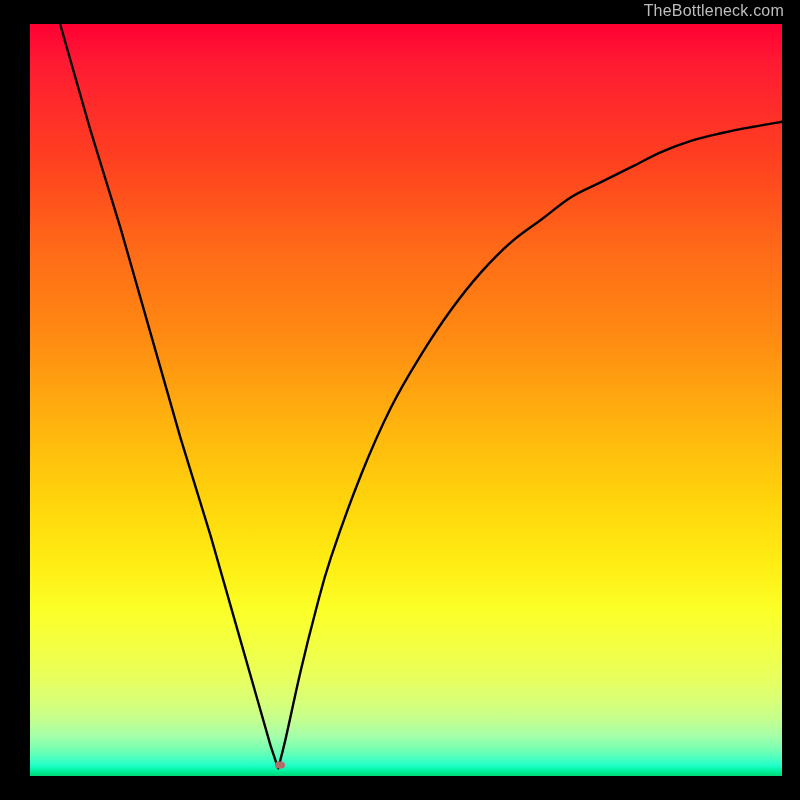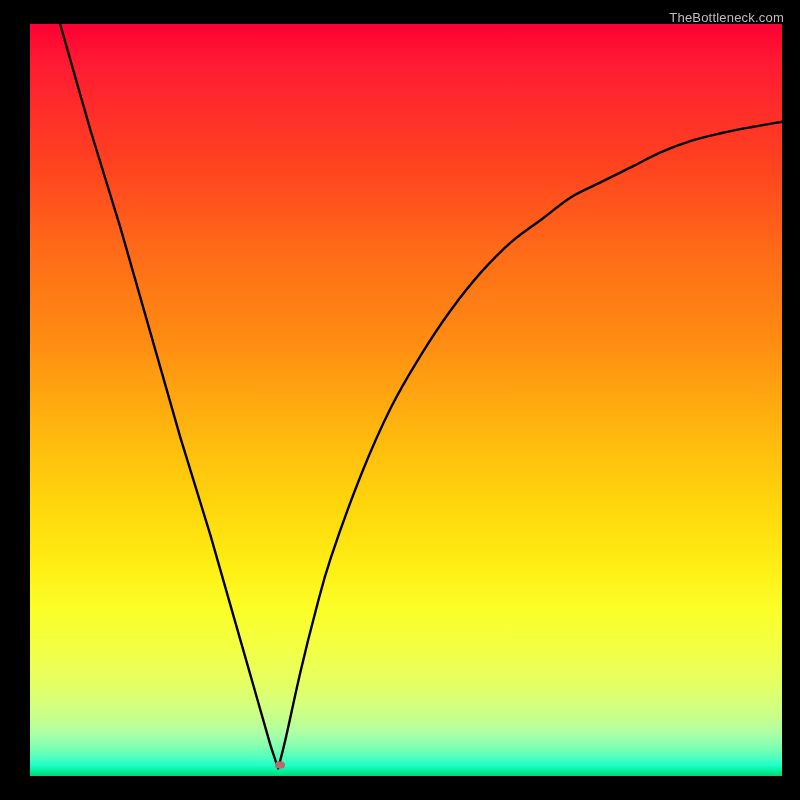--- a/index.html
+++ b/index.html
@@ -47,25 +47,24 @@
       #00f29e 99.3%,
       #00d676 100%
     );
   }
 
   .watermark {
     position: absolute;
     top: 2px;
     right: 16px;
     color: #bdbdbd;
-    font-size: 13px;
+    font-size: 16px;
     font-weight: 400;
     letter-spacing: 0.2px;
     user-select: none;
-    margin-top: 8px;
   }
 
   svg.curve {
     position: absolute;
     left: 0; top: 0;
     width: 100%; height: 100%;
     overflow: visible;
   }
 
   .marker {

